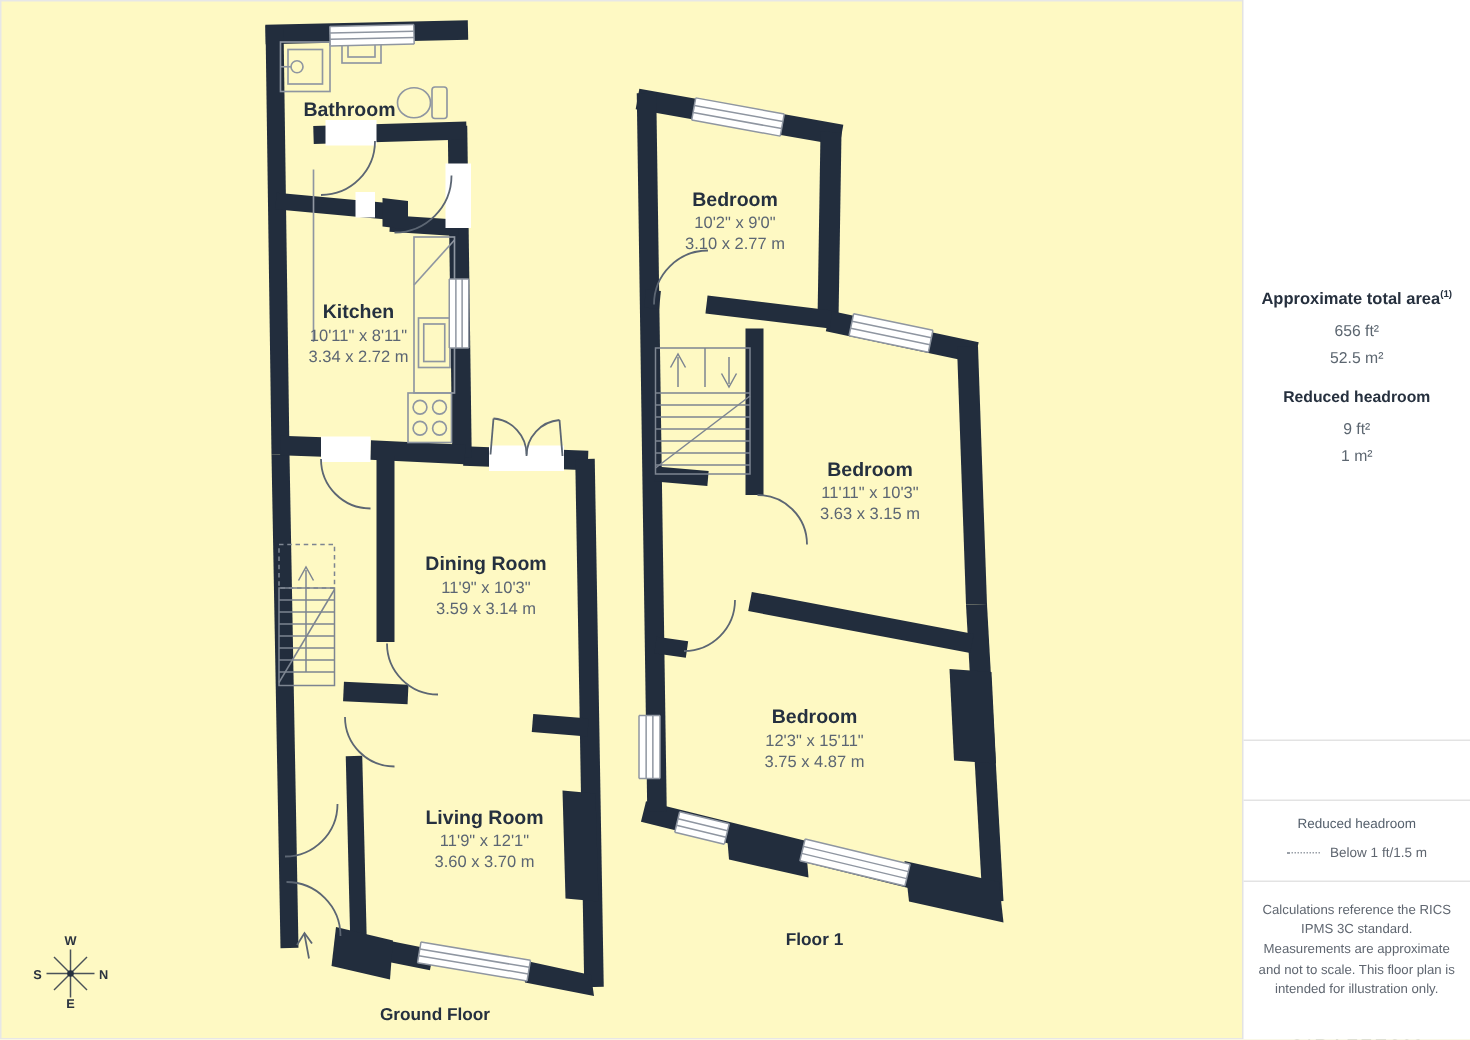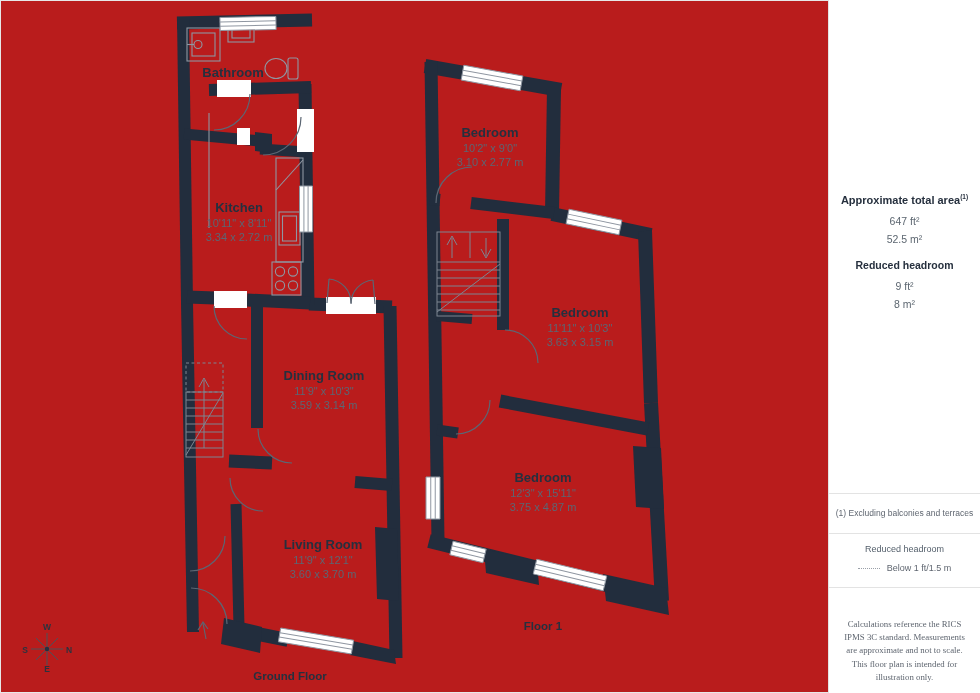--- a/index.html
+++ b/index.html
@@ -1,17 +1,17 @@
 <!DOCTYPE html>
 <html><head>
 <meta charset="utf-8">
 <style>
   html,body{margin:0;padding:0;background:#ffffff;}
   .canvas{
-    position:relative;width:980px;height:693px;background:#b91c1c;
+    position:relative;width:980px;height:693px;background:#fef9c3;
     font-family:"Liberation Sans",sans-serif;overflow:hidden;
     box-shadow:inset 0 0 0 1px #e7e7e7;
   }
   svg{position:absolute;left:0;top:0;}
   svg text{font-family:"Liberation Sans",sans-serif;}
   .room-name{font-size:13px;font-weight:bold;fill:#25303f;}
   .room-dim{font-size:11px;fill:#5c6673;}
   .floor-label{font-size:11.5px;font-weight:bold;fill:#25303f;}
   .compass-letter{font-size:8.5px;font-weight:bold;fill:#2b333f;}
   
@@ -23,21 +23,21 @@
   .area-block{position:absolute;top:193px;left:0;width:100%;text-align:center;color:#5c6670;}
   .sb-title{font-size:11px;font-weight:bold;color:#26303e;margin:0 0 9px 0;}
   .sb-title sup{font-size:6.5px;}
   .sb-val{font-size:10.5px;color:#5c6670;margin:0 0 6px 0;}
   .sb-sub{font-size:10.5px;font-weight:bold;color:#26303e;margin:14px 0 9px 0;}
   .sb-section{position:absolute;left:0;width:100%;text-align:center;color:#5f6670;}
   .footnote{top:493px;height:40px;display:flex;align-items:center;justify-content:center;font-size:8.5px;}
   .legend{top:533px;height:54px;padding-top:11px;box-sizing:border-box;font-size:9px;}
   .legend .legend-title{margin-bottom:9px;color:#55606c;}
   .legend-dash{display:inline-block;width:22px;height:1px;border-top:1.5px dotted #9aa0a8;vertical-align:middle;margin-right:7px;}
-  .disclaimer-block{top:587px;height:106px;padding:31px 10px 0 10px;box-sizing:border-box;font-size:8.8px;line-height:1.5;color:#5f6670;font-family:Liberation Serif, serif;}
+  .disclaimer-block{top:587px;height:106px;padding:13px 10px 0 10px;box-sizing:border-box;font-size:8.8px;line-height:1.5;color:#5f6670;}
   .brand{margin-top:22px;font-size:13px;color:#33373c;letter-spacing:1.5px;}
   .brand .b-bold{font-weight:bold;letter-spacing:0.5px;}
 </style>
 </head>
 <body>
 
 <div class="canvas">
 
 <svg width="980" height="693" viewBox="0 0 980 693">
 
@@ -292,29 +292,28 @@
       <text class="compass-letter" x="47" y="672">E</text>
     </g>
   </g>
 </svg>
 
 <div class="sidebar">
   <div class="area-block">
     <div class="sb-title">
       <span>Approximate total area</span><sup>(1)</sup>
     </div>
-    <div class="sb-val">647 ft²</div>
+    <div class="sb-val">656 ft²</div>
     <div class="sb-val">52.5 m²</div>
     <div class="sb-sub">Reduced headroom</div>
     <div class="sb-val">9 ft²</div>
-    <div class="sb-val">8 m²</div>
+    <div class="sb-val">1 m²</div>
   </div>
 
   <div class="sb-divider" style="top:493px;"></div>
-  <div class="sb-section footnote">(1) Excluding balconies and terraces</div>
 
   <div class="sb-divider" style="top:533px;"></div>
   <div class="sb-section legend">
     <div class="legend-title">Reduced headroom</div>
     <div>
       <span class="legend-dash"></span><span>Below 1 ft/1.5 m</span>
     </div>
   </div>
 
   <div class="sb-divider" style="top:587px;"></div>

